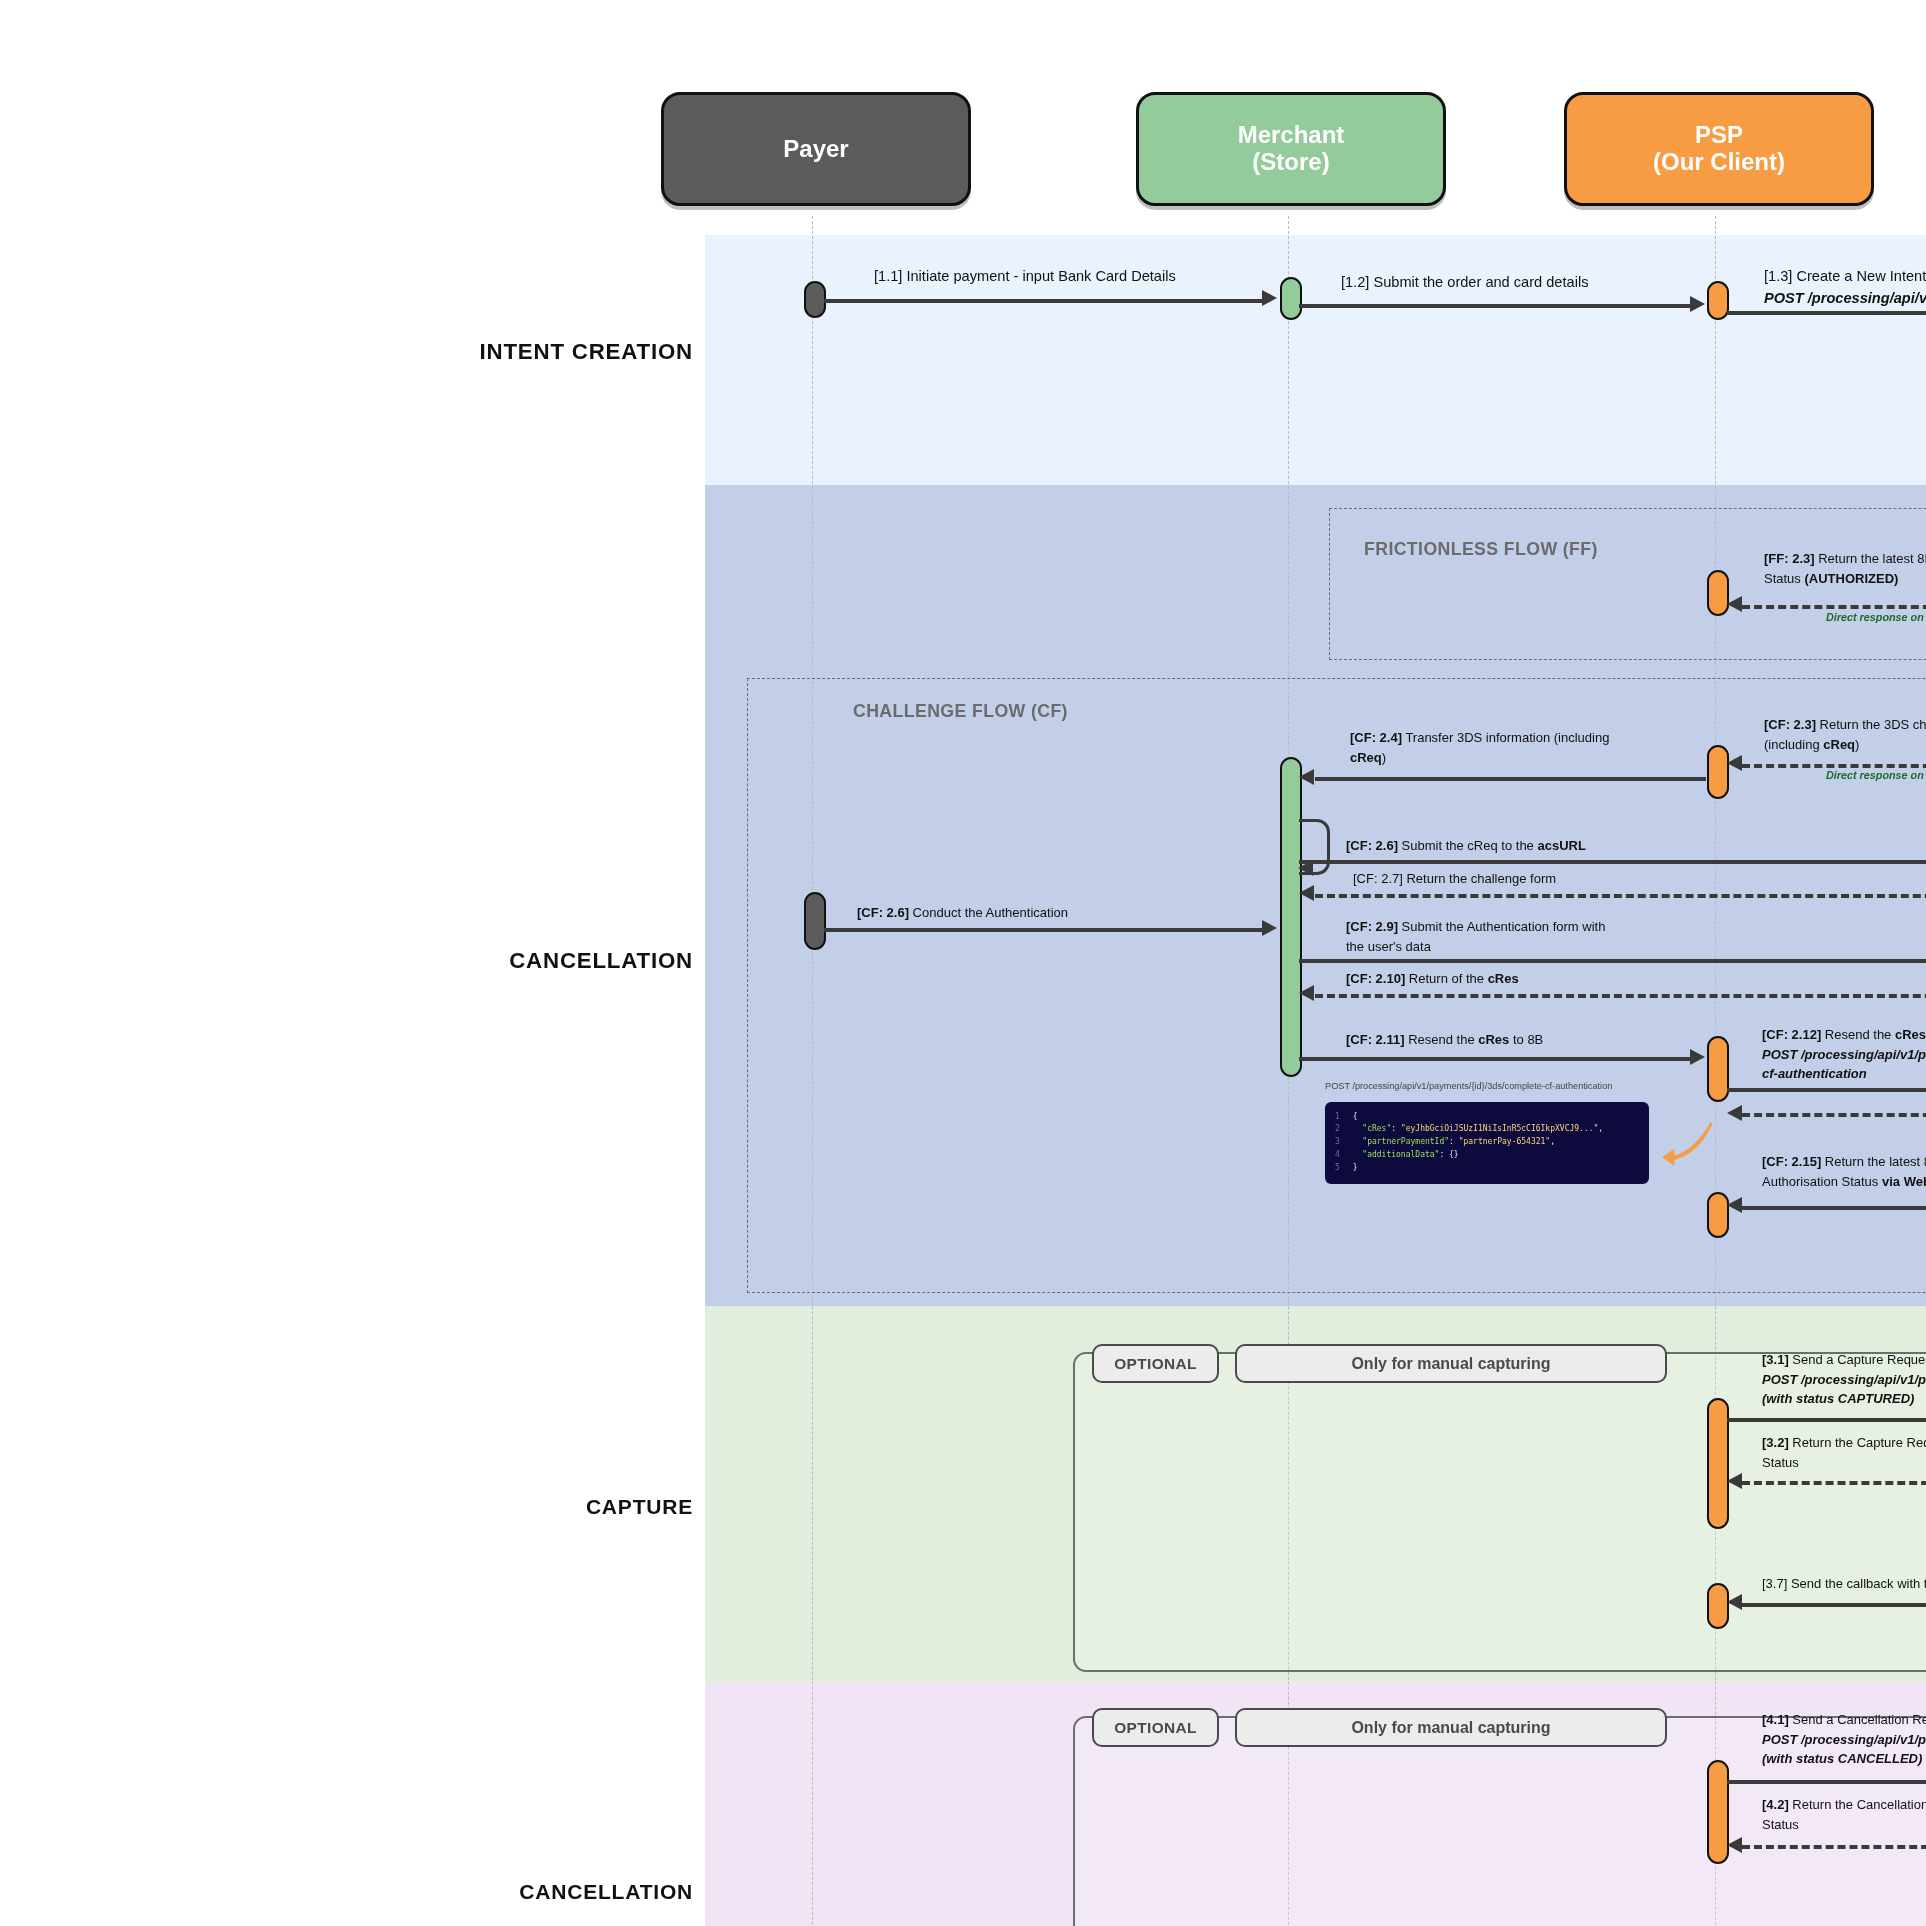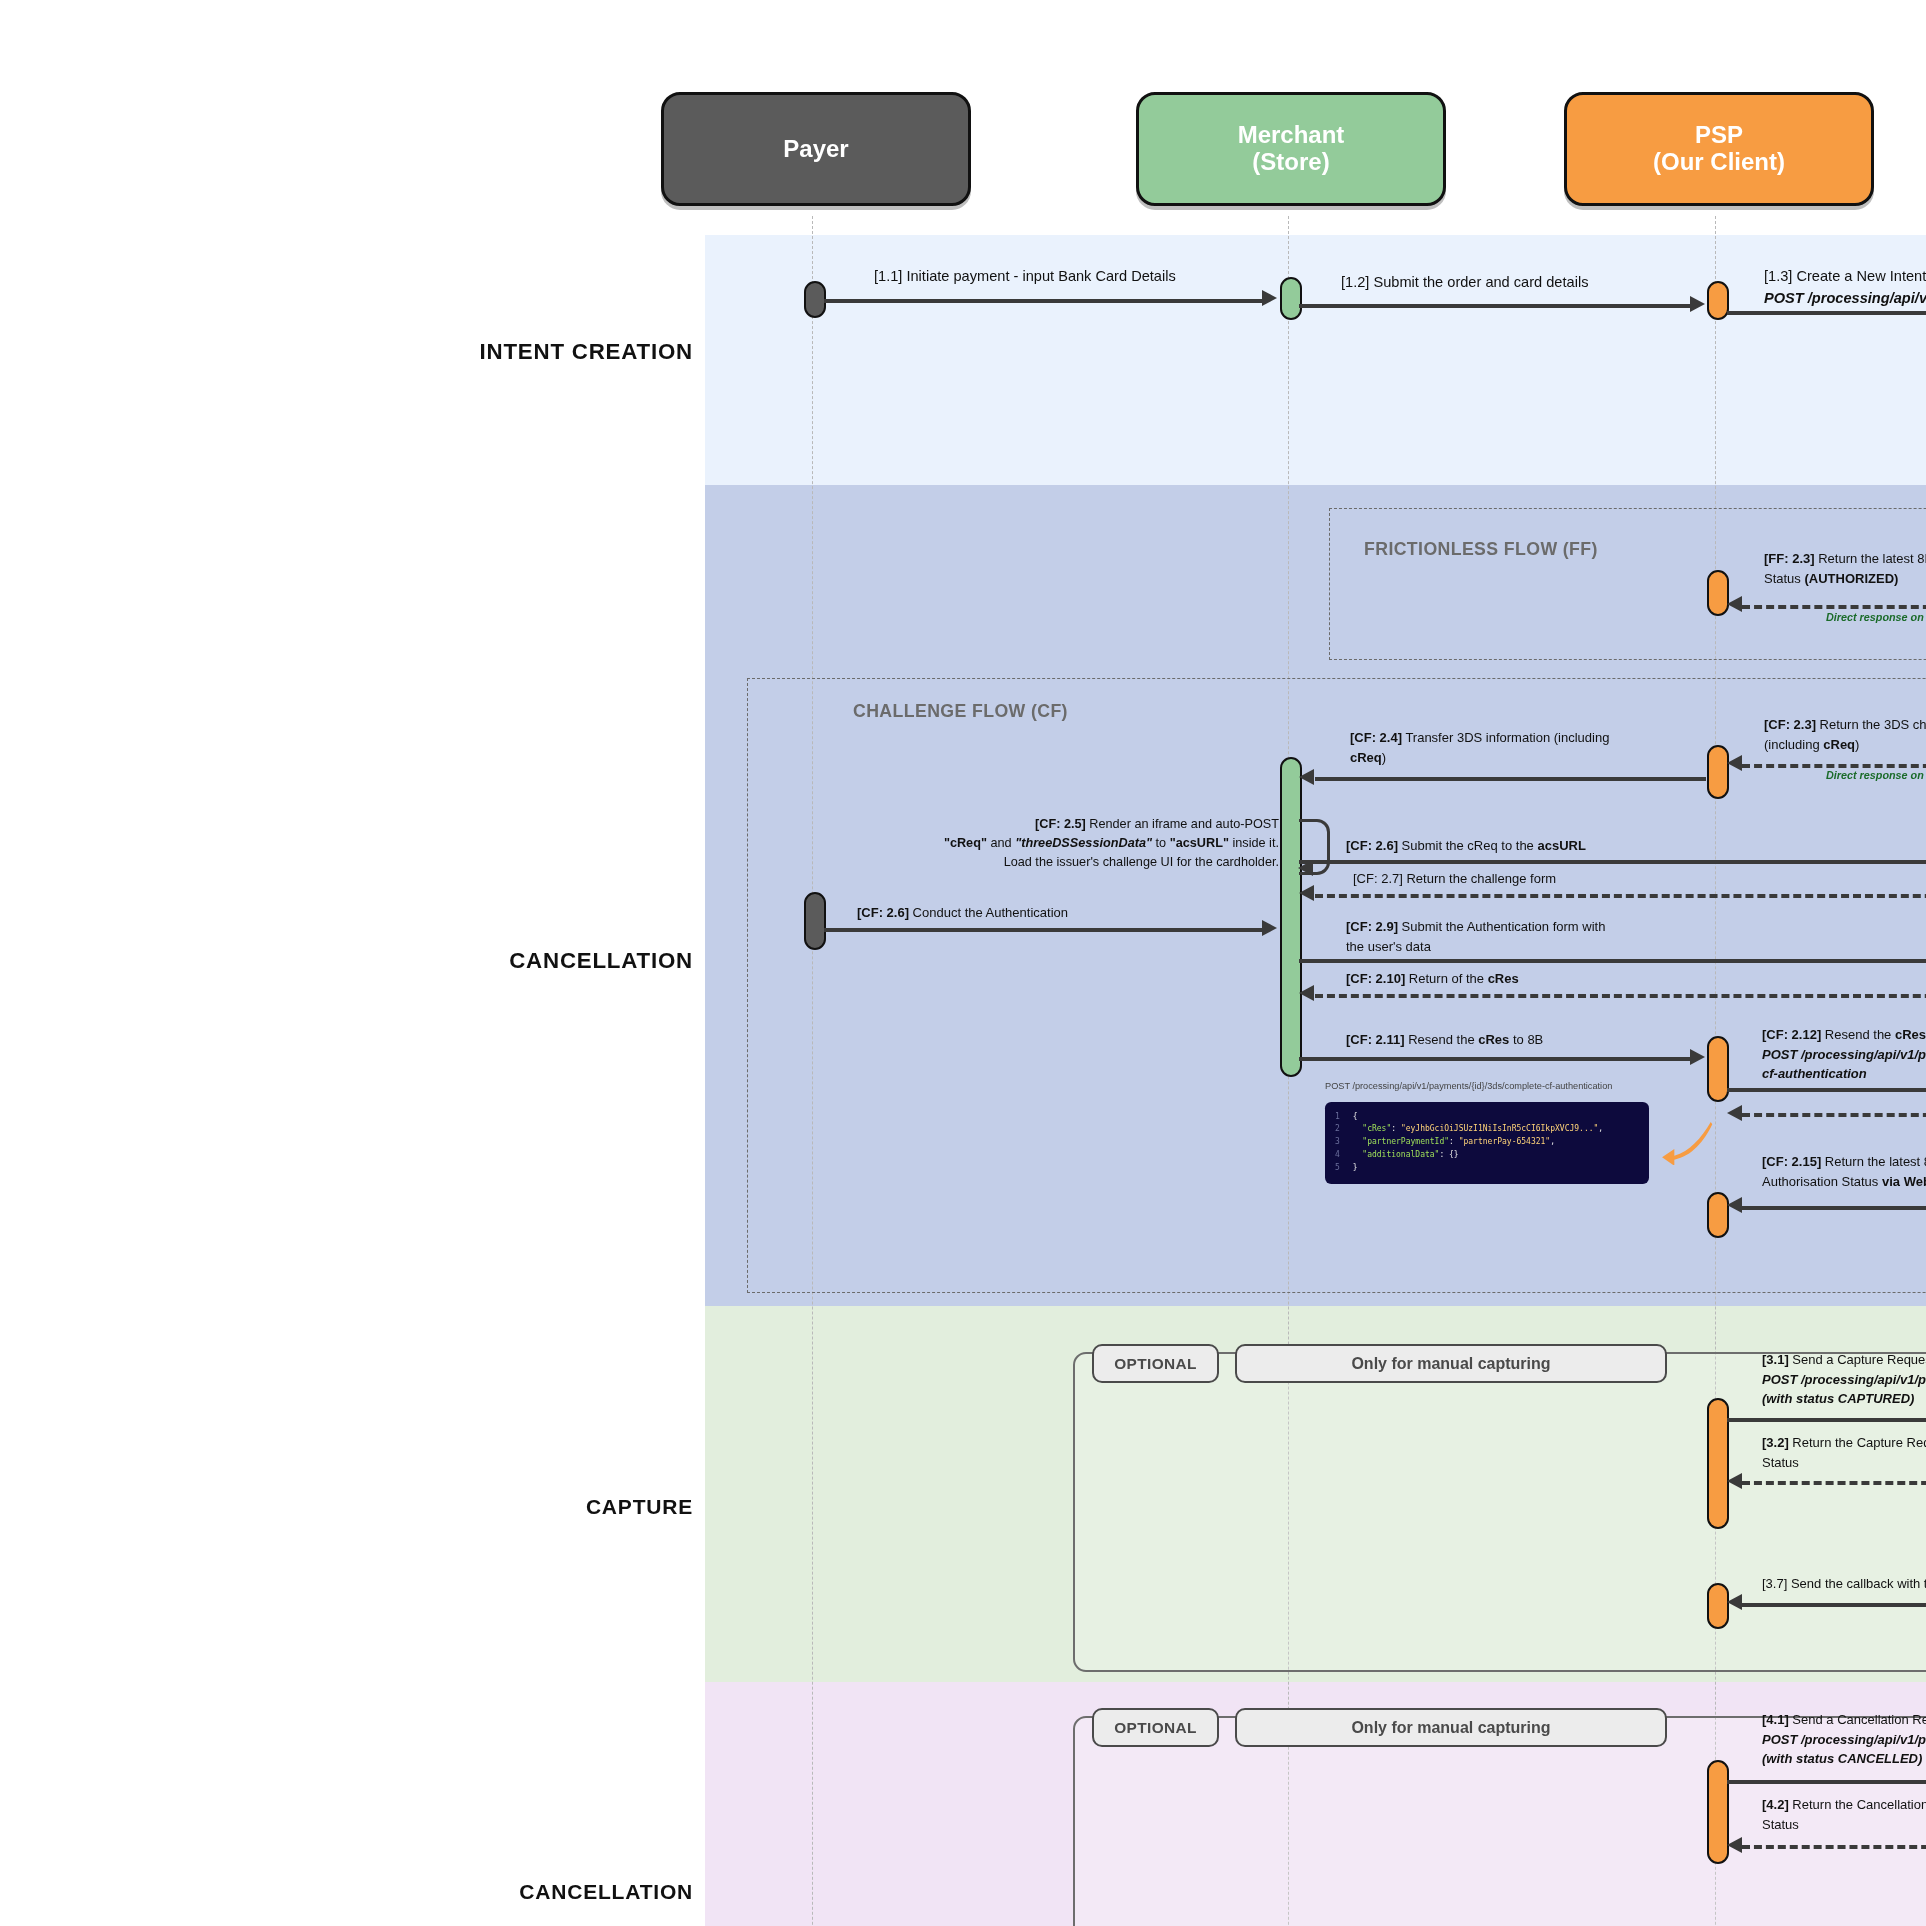--- a/index.html
+++ b/index.html
@@ -149,25 +149,20 @@
     </div>
     <div class="note-green" style="left: 1826px; top: 769px; font-size: 10.8px;">Direct response on step 1.3</div>
     <div class="msgline" style="left: 1315px; top: 777px; width: 391px;"></div>
     <div class="arrowhead l" style="left: 1299px; top: 769px;"></div>
     <div class="msgtext" style="left: 1350px; top: 728px; font-size: 13px; width: auto; text-align: left;">
       <div><b>[CF: 2.4]</b> Transfer 3DS information (including</div>
       <div><b>cReq</b>)</div>
     </div>
     <div class="selfloop" style="left: 1299px; top: 819px; width: 28px; height: 50px;"></div>
     <div class="arrowhead l" style="left: 1298px; top: 860px;"></div>
-    <div class="msgtext" style="left: 767px; top: 815px; font-size: 12.7px; width: 512px; text-align: right;">
-      <div><b>[CF: 2.5]</b> Render an iframe and auto-POST</div>
-      <div><b>"cReq"</b> and <i>"threeDSSessionData"</i> to <b>"acsURL"</b> inside it.</div>
-      <div>Load the issuer's challenge UI for the cardholder.</div>
-    </div>
     <div class="msgline" style="left: 1299px; top: 860px; width: 1359px;"></div>
     <div class="msgtext" style="left: 1346px; top: 836px; font-size: 13px; width: auto; text-align: left;">
       <div><b>[CF: 2.6]</b> Submit the cReq to the <b>acsURL</b></div>
     </div>
     <div class="msgline dashed" style="left: 1315px; top: 894px; width: 1359px;"></div>
     <div class="arrowhead l" style="left: 1299px; top: 885px;"></div>
     <div class="msgtext" style="left: 1346px; top: 869px; font-size: 13px; width: auto; text-align: right; padding-left: 7px;">
       <div>[CF: 2.7] Return the challenge form</div>
     </div>
     <div class="msgline" style="left: 824px; top: 928px; width: 439px;"></div>

